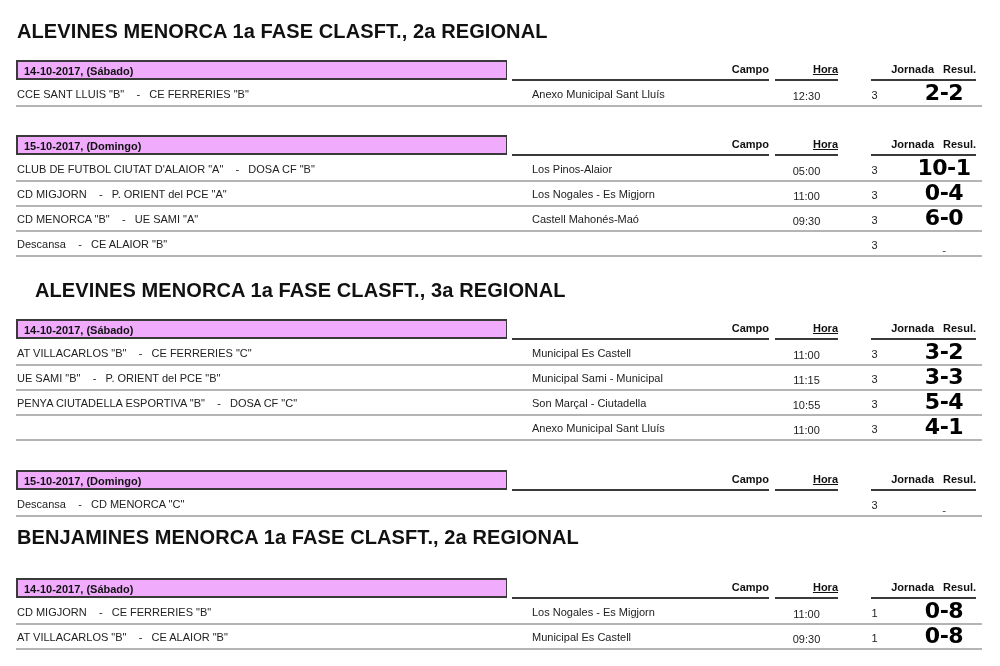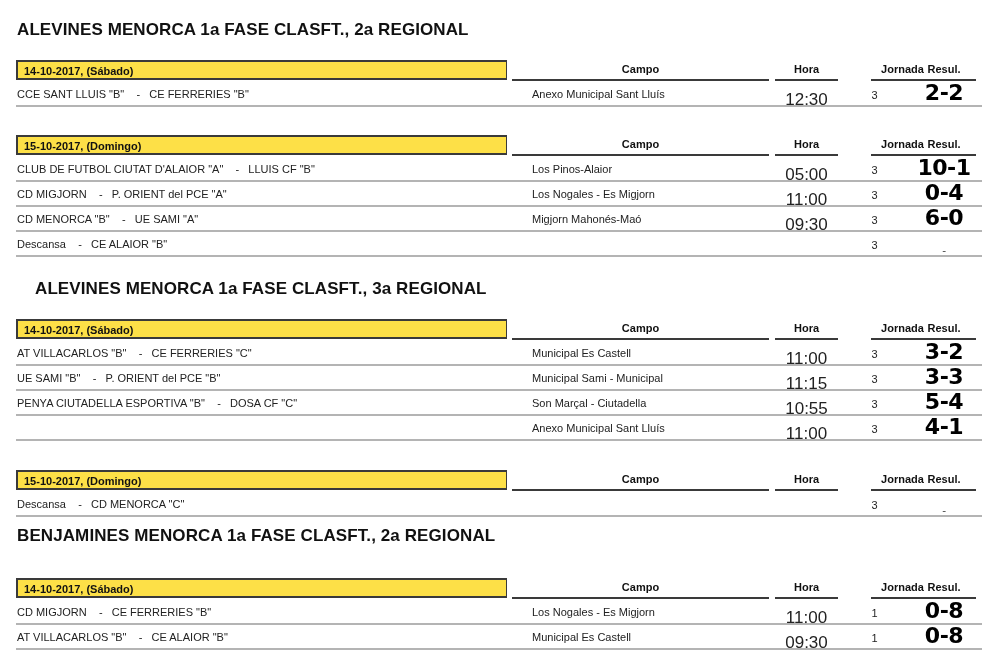--- a/index.html
+++ b/index.html
@@ -1,42 +1,42 @@
 <!DOCTYPE html>
 <html><head>
 <meta charset="utf-8">
 <style>
   * { box-sizing: border-box; margin: 0; padding: 0; }
   html, body { width: 1000px; height: 666px; background: #ffffff; overflow: hidden; }
   body { font-family: "Liberation Sans", sans-serif; color: #111; position: relative; }
   .section-title {
     position: absolute; left: 17px;
-    font-size: 17px; font-weight: bold; color: #111; letter-spacing: 0.1px;
+    font-size: 20px; font-weight: bold; color: #111; letter-spacing: 0.1px;
   }
   .block { position: absolute; left: 16px; width: 970px; }
   .head { position: relative; height: 22px; }
   .date-box {
     position: absolute; left: 0; top: 0; width: 491px; height: 20px;
-    background: #fde047; border: 2px solid #3a3a3a; border-right-width: 1px; border-bottom-width: 2px;
+    background: #f0abfc; border: 2px solid #3a3a3a; border-right-width: 1px; border-bottom-width: 2px;
     font-size: 11px; font-weight: bold; padding: 3px 0 0 6px; color: #111;
   }
   .col-h {
     position: absolute; top: 0; height: 21px;
-    font-size: 11px; font-weight: bold; text-align: center;
+    font-size: 11px; font-weight: bold; text-align: right;
     border-bottom: 2px solid #3a3a3a; padding-top: 3px;
   }
   .h-campo { left: 496px; width: 257px; }
-  .h-hora { left: 759px; width: 63px; }
+  .h-hora { left: 759px; width: 63px; text-decoration: underline; }
   .h-jornada { left: 855px; width: 63px; }
   .h-resul { left: 896px; width: 64px; }
   .row { position: relative; height: 25px; border-bottom: 2px solid #b4b4b4; width: 966px; }
   .cell { position: absolute; font-size: 11px; color: #222; white-space: pre; }
   .match { left: 1px; top: 6px; }
   .campo { left: 496px; top: 6px; margin-left: 20px; }
-  .hora { left: 759px; width: 63px; text-align: center; top: 8px; font-size: 17px; }
+  .hora { left: 759px; width: 63px; text-align: center; top: 8px; font-size: 11px; }
   .jornada { left: 827px; width: 63px; text-align: center; top: 7px; }
   .resul {
     left: 896px; width: 64px; text-align: center; top: 0px;
     font-family: "DejaVu Sans", sans-serif; font-weight: bold; font-size: 21px; line-height: 22px;
     color: #000; letter-spacing: -0.5px; transform: scaleX(1.05);
   }
   .resul.empty { font-family: "Liberation Sans", sans-serif; font-weight: normal; font-size: 11px; top: 7px; color: #444; }
 </style>
 </head>
 <body>
@@ -62,36 +62,36 @@
 
 <div class="block" style="top:135px;">
   <div class="head">
     <div class="date-box">15-10-2017,  (Domingo)</div>
     <div class="col-h h-campo">Campo</div>
     <div class="col-h h-hora">Hora</div>
     <div class="col-h h-jornada">Jornada</div>
     <div class="col-h h-resul">Resul.</div>
   </div>
   <div class="row">
-    <span class="cell match">CLUB DE FUTBOL CIUTAT D'ALAIOR "A"    -   LLUIS CF "B"</span>
+    <span class="cell match">CLUB DE FUTBOL CIUTAT D'ALAIOR "A"    -   DOSA CF "B"</span>
     <span class="cell campo">Los Pinos-Alaior</span>
     <span class="cell hora">05:00</span>
     <span class="cell jornada">3</span>
     <span class="cell resul">10-1</span>
   </div>
   <div class="row">
     <span class="cell match">CD MIGJORN    -   P. ORIENT del PCE "A"</span>
     <span class="cell campo">Los Nogales - Es Migjorn</span>
     <span class="cell hora">11:00</span>
     <span class="cell jornada">3</span>
     <span class="cell resul">0-4</span>
   </div>
   <div class="row">
     <span class="cell match">CD MENORCA "B"    -   UE SAMI "A"</span>
-    <span class="cell campo">Migjorn Mahonés-Maó</span>
+    <span class="cell campo">Castell Mahonés-Maó</span>
     <span class="cell hora">09:30</span>
     <span class="cell jornada">3</span>
     <span class="cell resul">6-0</span>
   </div>
   <div class="row">
     <span class="cell match">Descansa    -   CE ALAIOR "B"</span>
     <span class="cell campo"></span>
     <span class="cell hora"></span>
     <span class="cell jornada">3</span>
     <span class="cell resul empty">-</span>

